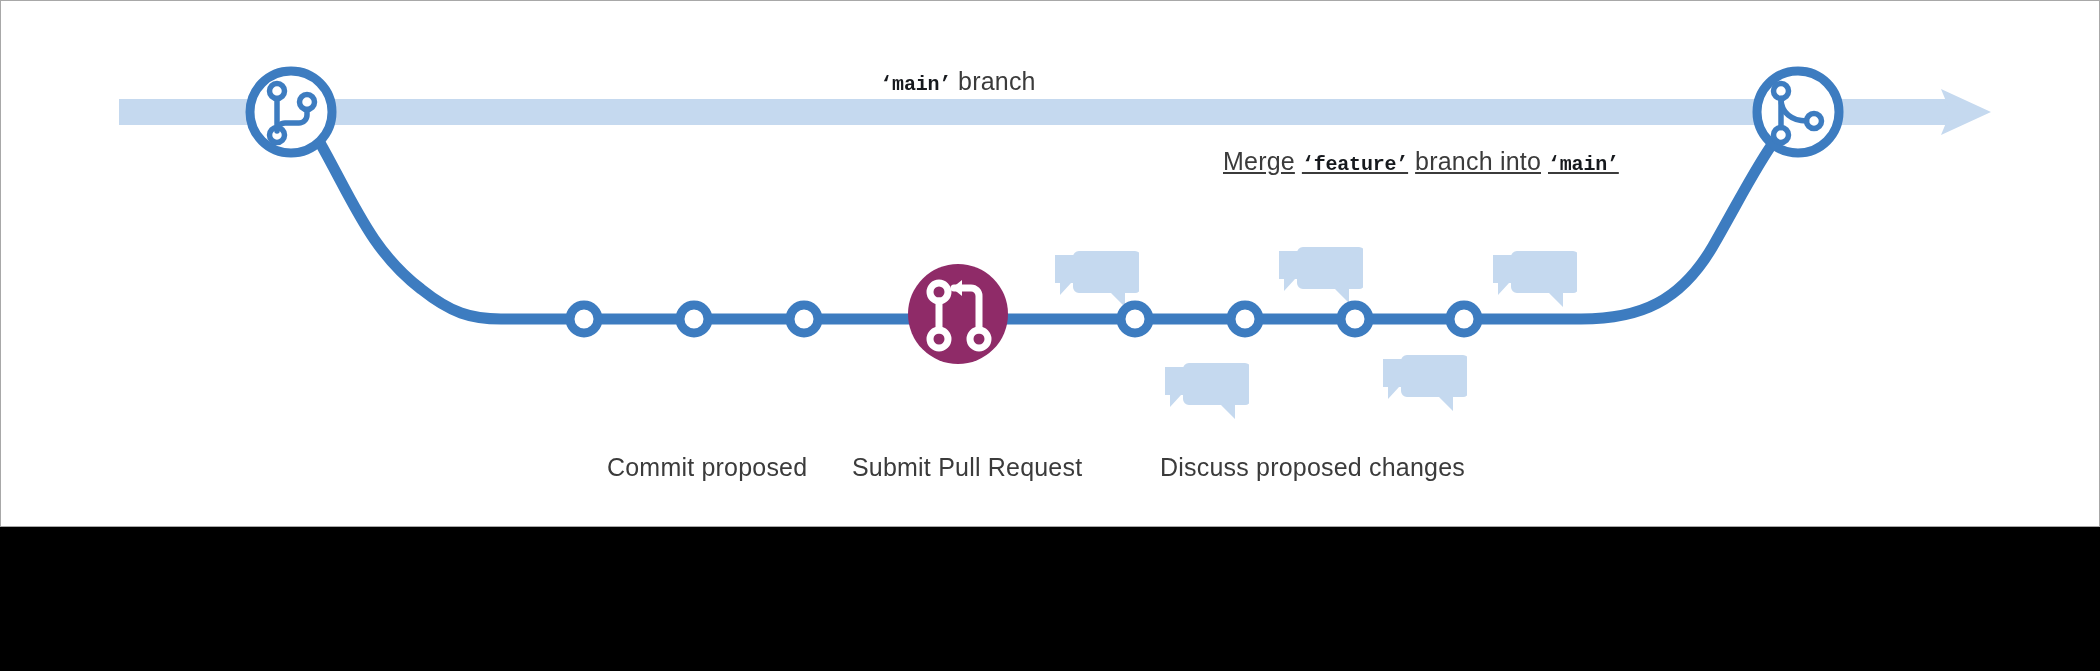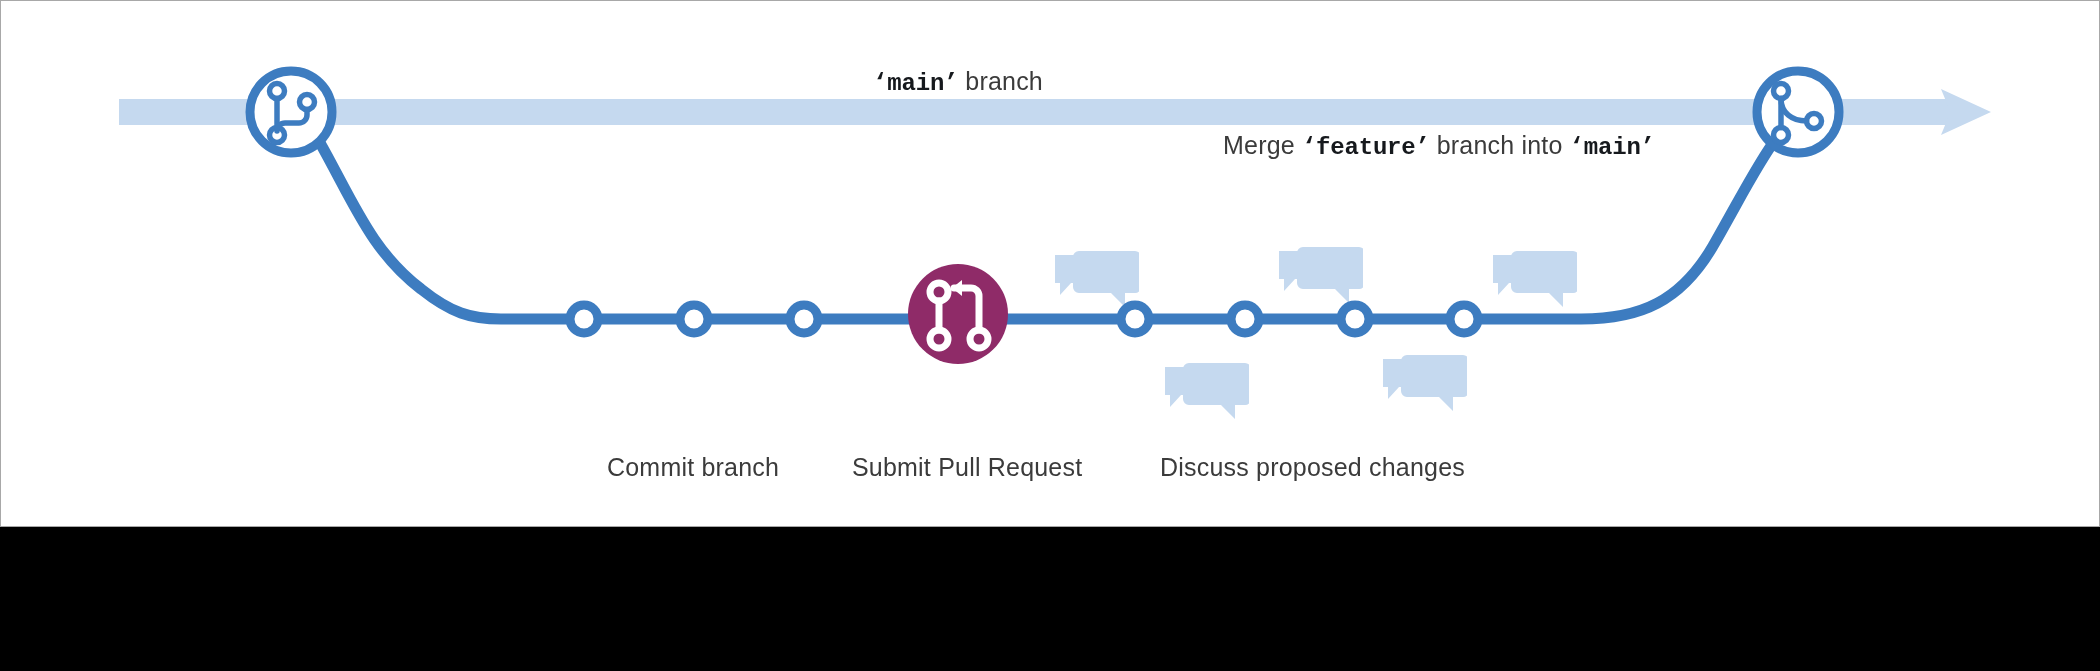--- a/index.html
+++ b/index.html
@@ -43,27 +43,27 @@
     color: #3b3b3b;
     font-family: "Liberation Sans", sans-serif;
     font-size: 25px;
     line-height: 1;
     letter-spacing: 0.2px;
   }
   .flow-label .mono {
     font-family: "Liberation Mono", "DejaVu Sans Mono", monospace;
     font-weight: bold;
     color: #16191d;
-    font-size: 24px;
+    font-size: 20px;
     letter-spacing: -0.2px;
   }
   .flow-label .sp { display: inline-block; width: 7px; }
   #label-main-branch { left: 957px; top: 68px; transform: translateX(-50%); }
   #label-create-feature { left: 387px; top: 148px; }
-  #label-merge-feature { left: 1222px; top: 132px; }
+  #label-merge-feature { left: 1222px; top: 148px; text-decoration: underline; }
   #label-commit-changes { left: 606px; top: 454px; }
   #label-submit-pr { left: 851px; top: 454px; }
   #label-discuss-changes { left: 1159px; top: 454px; }
   #black-footer {
     position: absolute;
     left: 0;
     top: 527px;
     width: 2100px;
     height: 144px;
     background: #000000;
@@ -159,21 +159,21 @@
 
     <div class="flow-label" id="label-main-branch">
       <span class="mono">‘main’</span><span class="sp"></span><span>branch</span>
     </div>
 
 
     <div class="flow-label" id="label-merge-feature">
       <span>Merge</span><span class="sp"></span><span class="mono">‘feature’</span><span class="sp"></span><span>branch into</span><span class="sp"></span><span class="mono">‘main’</span>
     </div>
 
-    <div class="flow-label" id="label-commit-changes">Commit branch</div>
+    <div class="flow-label" id="label-commit-changes">Commit proposed</div>
 
     <div class="flow-label" id="label-discuss-changes">Discuss proposed changes</div>
 
     <div class="flow-label" id="label-submit-pr">Submit Pull Request</div>
 
   </div>
 
   <div id="black-footer"></div>
 
 </div>

